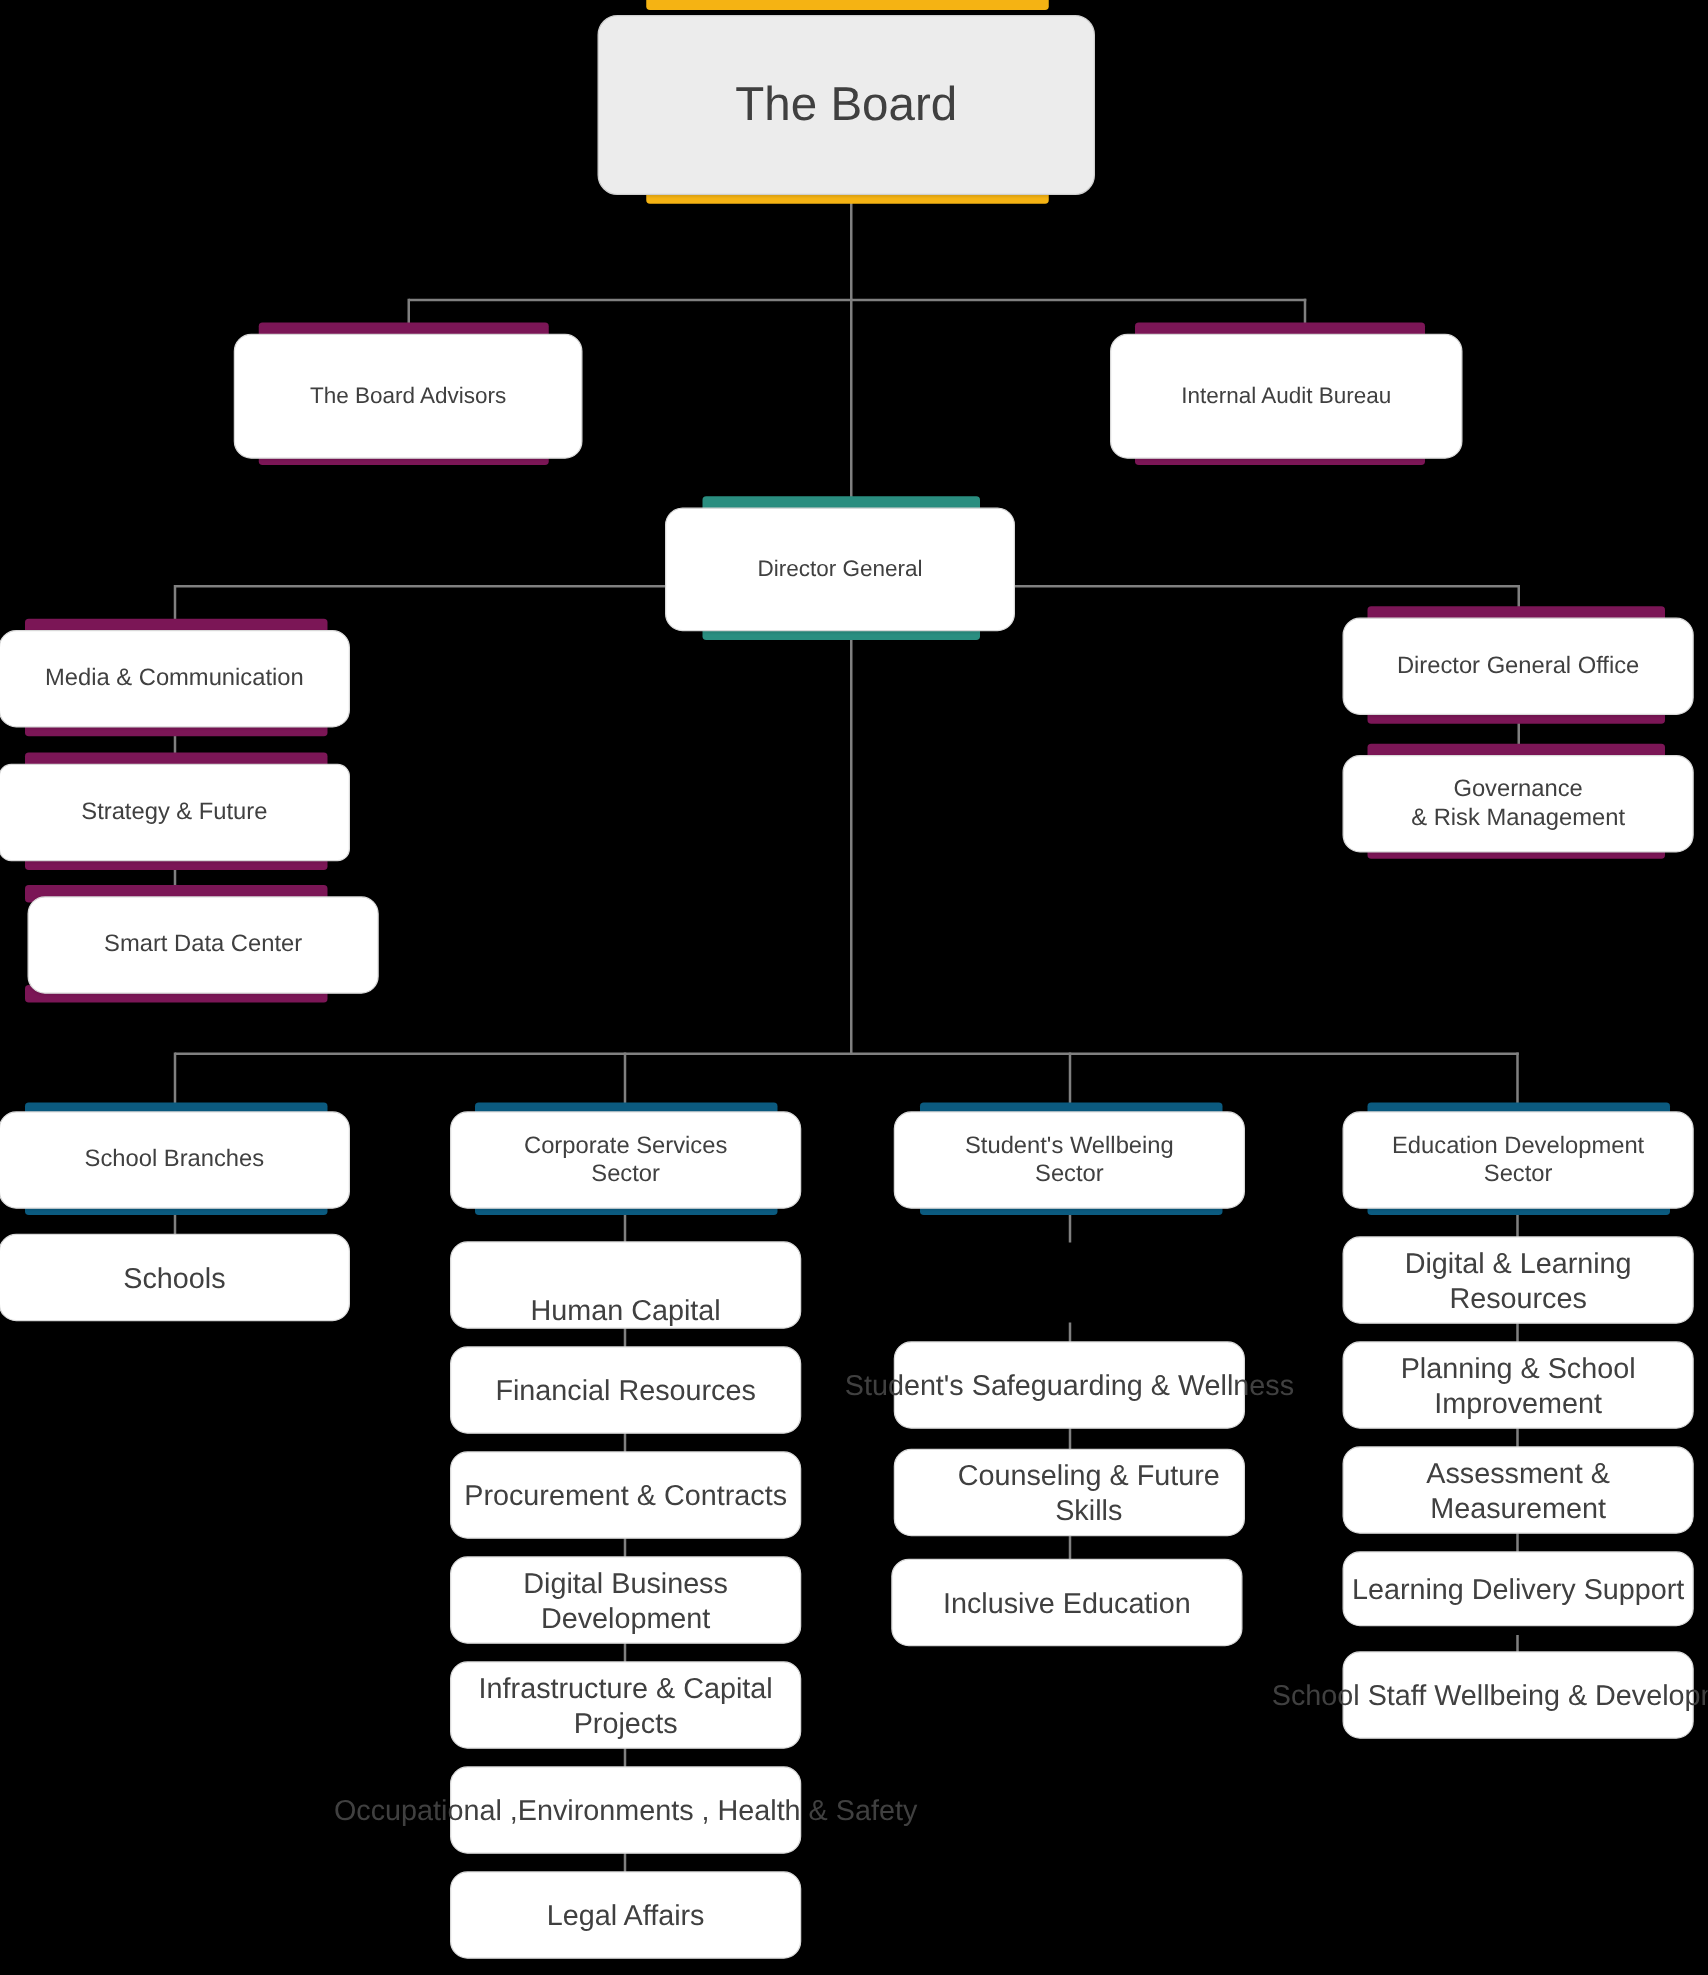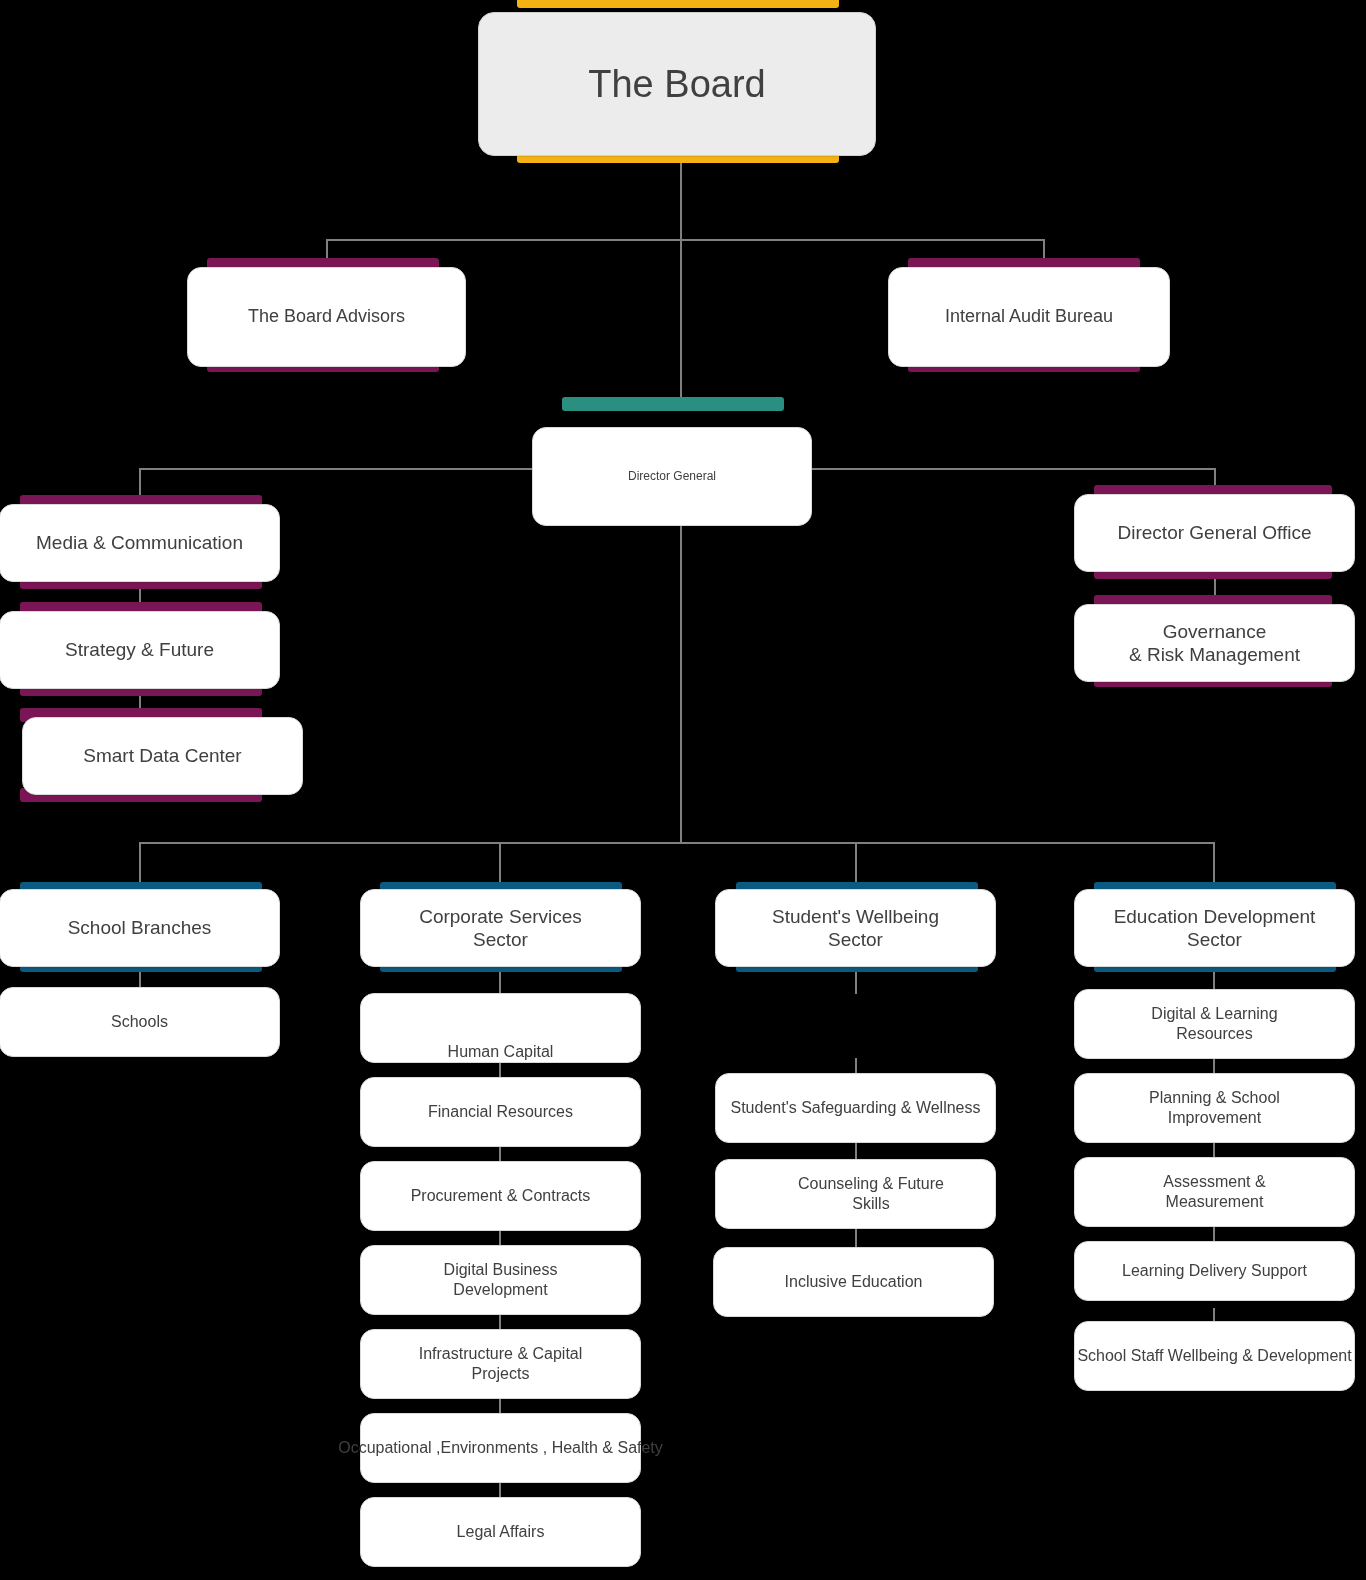--- a/index.html
+++ b/index.html
@@ -24,24 +24,24 @@
   .bar{position:absolute;height:14px;border-radius:3px;z-index:2;}
   .bar.amber{background:#f5b313;}
   .bar.purple{background:#7b1656;}
   .bar.teal{background:#2a8e80;}
   .bar.blue{background:#0b5a7f;}
 
   
   .root{background:#ececec;border:1px solid #d0d0d0;border-radius:16px;
         font-size:38px;}
   .lvl2{font-size:18px;}
-  .dg{font-size:12px;margin-top:21px;}
+  .dg{font-size:18px;}
   .unit{font-size:19px;}
   .sector{font-size:19px;}
-  .leaf{font-size:16px;}
+  .leaf{font-size:23px;}
   .overflow .lbl{white-space:nowrap;}
 </style>
 </head>
 <body>
 
 <div id="canvas">
 
   <div class="line vline" style="left:680px;top:160px;width:2px;height:80px;"></div>
   <div class="line hline" style="left:327px;top:239px;width:718px;height:2px;"></div>
   <div class="line vline" style="left:326px;top:239px;height:26px;"></div>
@@ -111,21 +111,21 @@
   </div>
 
   <div class="bar purple" style="left:20px;top:495px;width:242px;"></div>
   <div class="bar purple" style="left:20px;top:575px;width:242px;"></div>
   <div class="node unit" style="left:-1px;top:504px;width:281px;height:78px;">
     <span class="lbl">Media &amp; Communication</span>
   </div>
 
   <div class="bar purple" style="left:20px;top:602px;width:242px;"></div>
   <div class="bar purple" style="left:20px;top:682px;width:242px;"></div>
-  <div class="node unit" style="left:-1px;top:611px;width:281px;height:78px;">
+  <div class="node unit" style="left:-1px;top:611px;width:281px;height:78px;border-radius:10px;">
     <span class="lbl">Strategy &amp; Future</span>
   </div>
 
   <div class="bar purple" style="left:20px;top:708px;width:242px;"></div>
   <div class="bar purple" style="left:20px;top:788px;width:242px;"></div>
   <div class="node unit" style="left:-1px;top:717px;width:281px;height:78px;margin-left:23px;">
     <span class="lbl">Smart Data Center</span>
   </div>
 
   <div class="bar purple" style="left:1094px;top:485px;width:238px;"></div>

